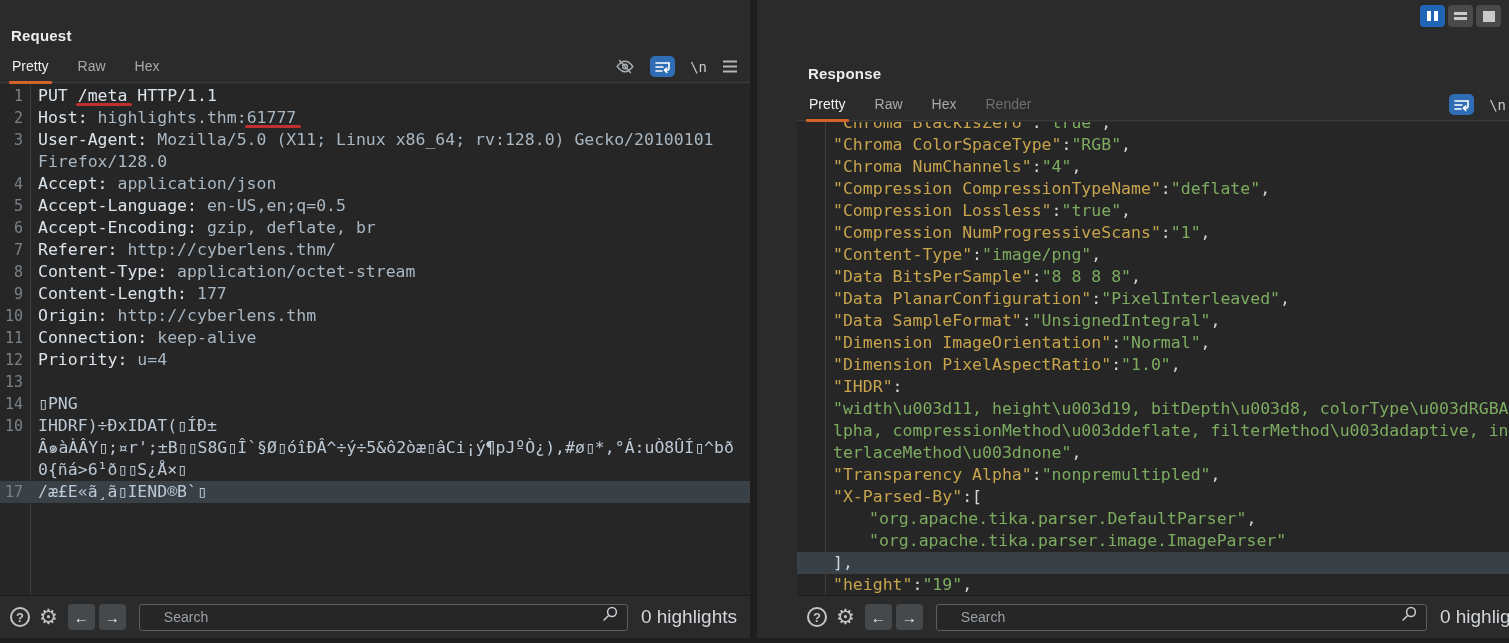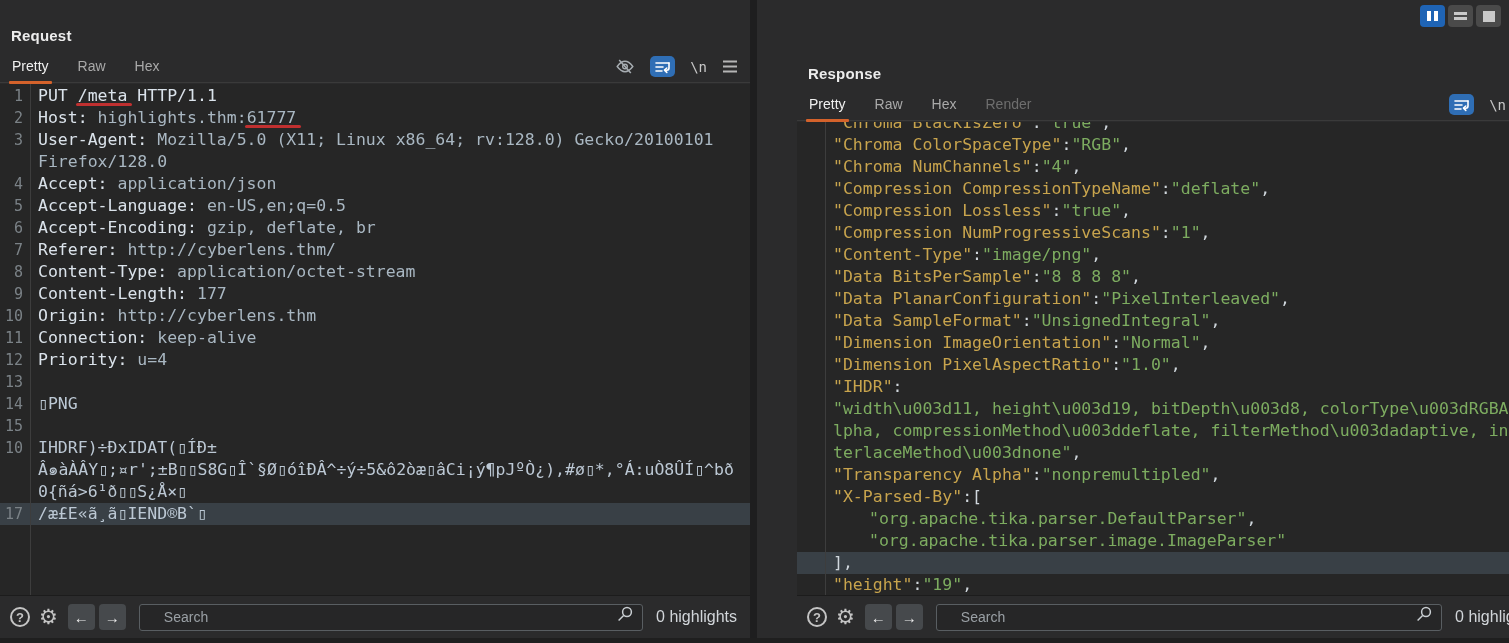--- a/index.html
+++ b/index.html
@@ -66,21 +66,21 @@
   .help-icon { width:20px; height:20px; border:2px solid #c4c4c4; border-radius:50%; color:#c4c4c4;
                font-size:13px; font-weight:bold; display:flex; align-items:center; justify-content:center; margin-right:9px; }
   .gear-icon { font-size:21px; color:#c4c4c4; line-height:20px; margin-right:10px; }
   .nav-btn { width:27px; height:26px; border-radius:4px; background:#46494c; color:#ececec;
              display:flex; align-items:center; justify-content:center; font-size:15px; margin-right:4px; }
   .search-field { flex:1; height:27px; margin:0 13px 0 9px; border:1px solid #595e62; border-radius:3px;
                   background:#262627; display:flex; padding:0 8px 0 24px; }
   .search-field input { flex:1; background:transparent; border:none; outline:none; color:#d8dce0;
                         font-size:14px; font-family:"Liberation Sans", sans-serif; }
   .search-field input::placeholder { color:#9aa0a5; }
-  .highlights { font-size:16px; color:#d2d6da; white-space:nowrap; }
+  .highlights { font-size:19px; color:#d2d6da; white-space:nowrap; }
   svg { display:block; }
 </style>
 </head>
 <body>
 
 <div id="app">
 
   <div id="layout-controls">
     <div class="layout-btn active">
       <svg width="13" height="12">
@@ -141,21 +141,20 @@
         <div class="cl"><span class="ln">5</span><span class="ct"><span class="hdr">Accept-Language:</span><span class="val"> en-US,en;q=0.5</span></span></div>
         <div class="cl"><span class="ln">6</span><span class="ct"><span class="hdr">Accept-Encoding:</span><span class="val"> gzip, deflate, br</span></span></div>
         <div class="cl"><span class="ln">7</span><span class="ct"><span class="hdr">Referer:</span><span class="val"> http://cyberlens.thm/</span></span></div>
         <div class="cl"><span class="ln">8</span><span class="ct"><span class="hdr">Content-Type:</span><span class="val"> application/octet-stream</span></span></div>
         <div class="cl"><span class="ln">9</span><span class="ct"><span class="hdr">Content-Length:</span><span class="val"> 177</span></span></div>
         <div class="cl"><span class="ln">10</span><span class="ct"><span class="hdr">Origin:</span><span class="val"> http://cyberlens.thm</span></span></div>
         <div class="cl"><span class="ln">11</span><span class="ct"><span class="hdr">Connection:</span><span class="val"> keep-alive</span></span></div>
         <div class="cl"><span class="ln">12</span><span class="ct"><span class="hdr">Priority:</span><span class="val"> u=4</span></span></div>
         <div class="cl"><span class="ln">13</span><span class="ct"></span></div>
         <div class="cl"><span class="ln">14</span><span class="ct"><span class="body">▯PNG</span></span></div>
-        <div class="cl"><span class="ln">15</span><span class="ct"></span></div>
         <div class="cl"><span class="ln">10</span><span class="ct"><span class="body">IHDRF)÷ÐxIDAT(▯ÍÐ±</span></span></div>
         <div class="cl"><span class="ln"></span><span class="ct"><span class="body">Â๑àÀÂY▯;¤r';±B▯▯S8G▯Î`§Ø▯óîÐÂ^÷ý÷5&amp;ô2òæ▯âCi¡ý¶pJºÒ¿),#ø▯*,°Á:uÒ8ÛÍ▯^bð</span></span></div>
         <div class="cl"><span class="ln"></span><span class="ct"><span class="body">0{ñá&gt;6¹ð▯▯S¿Å×▯</span></span></div>
         <div class="cl hl"><span class="ln">17</span><span class="ct"><span class="body">/æ£E«ã¸ã▯IEND®B`▯</span></span></div>
       </div>
 
     <div class="bottom-bar">
       <span class="help-icon">?</span>
       <span class="gear-icon">⚙</span>
       <span class="nav-btn">←</span>

